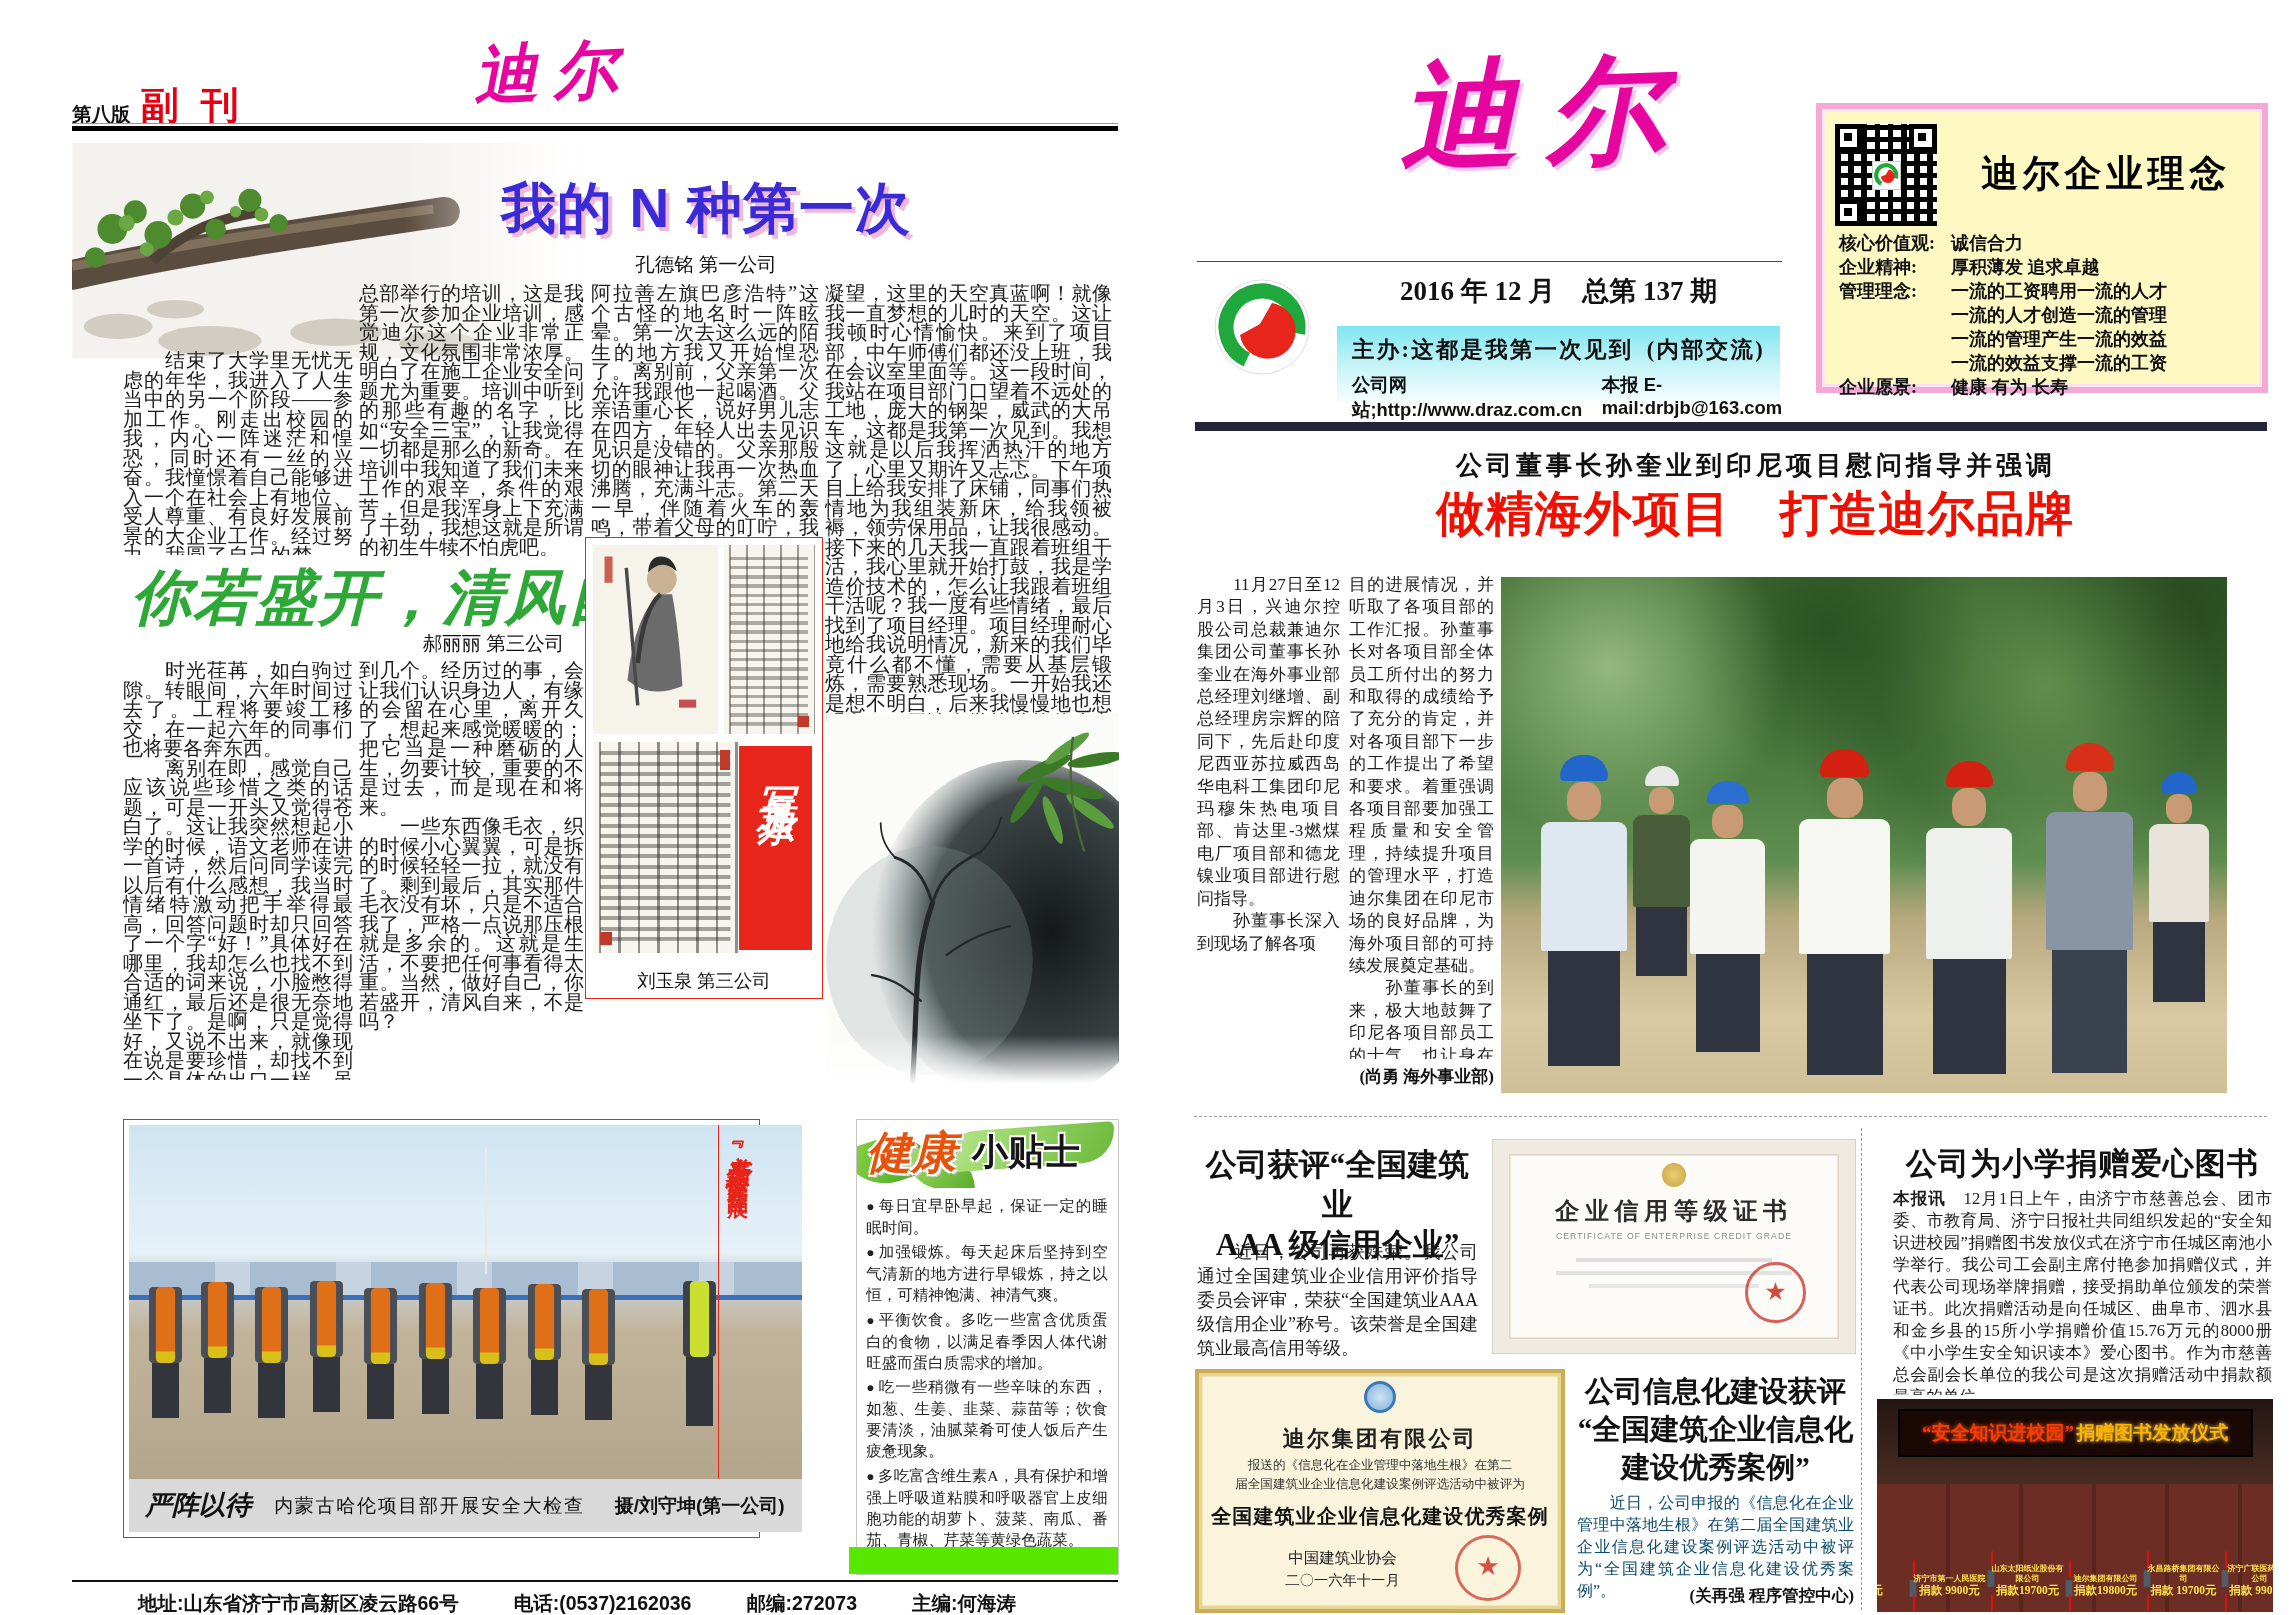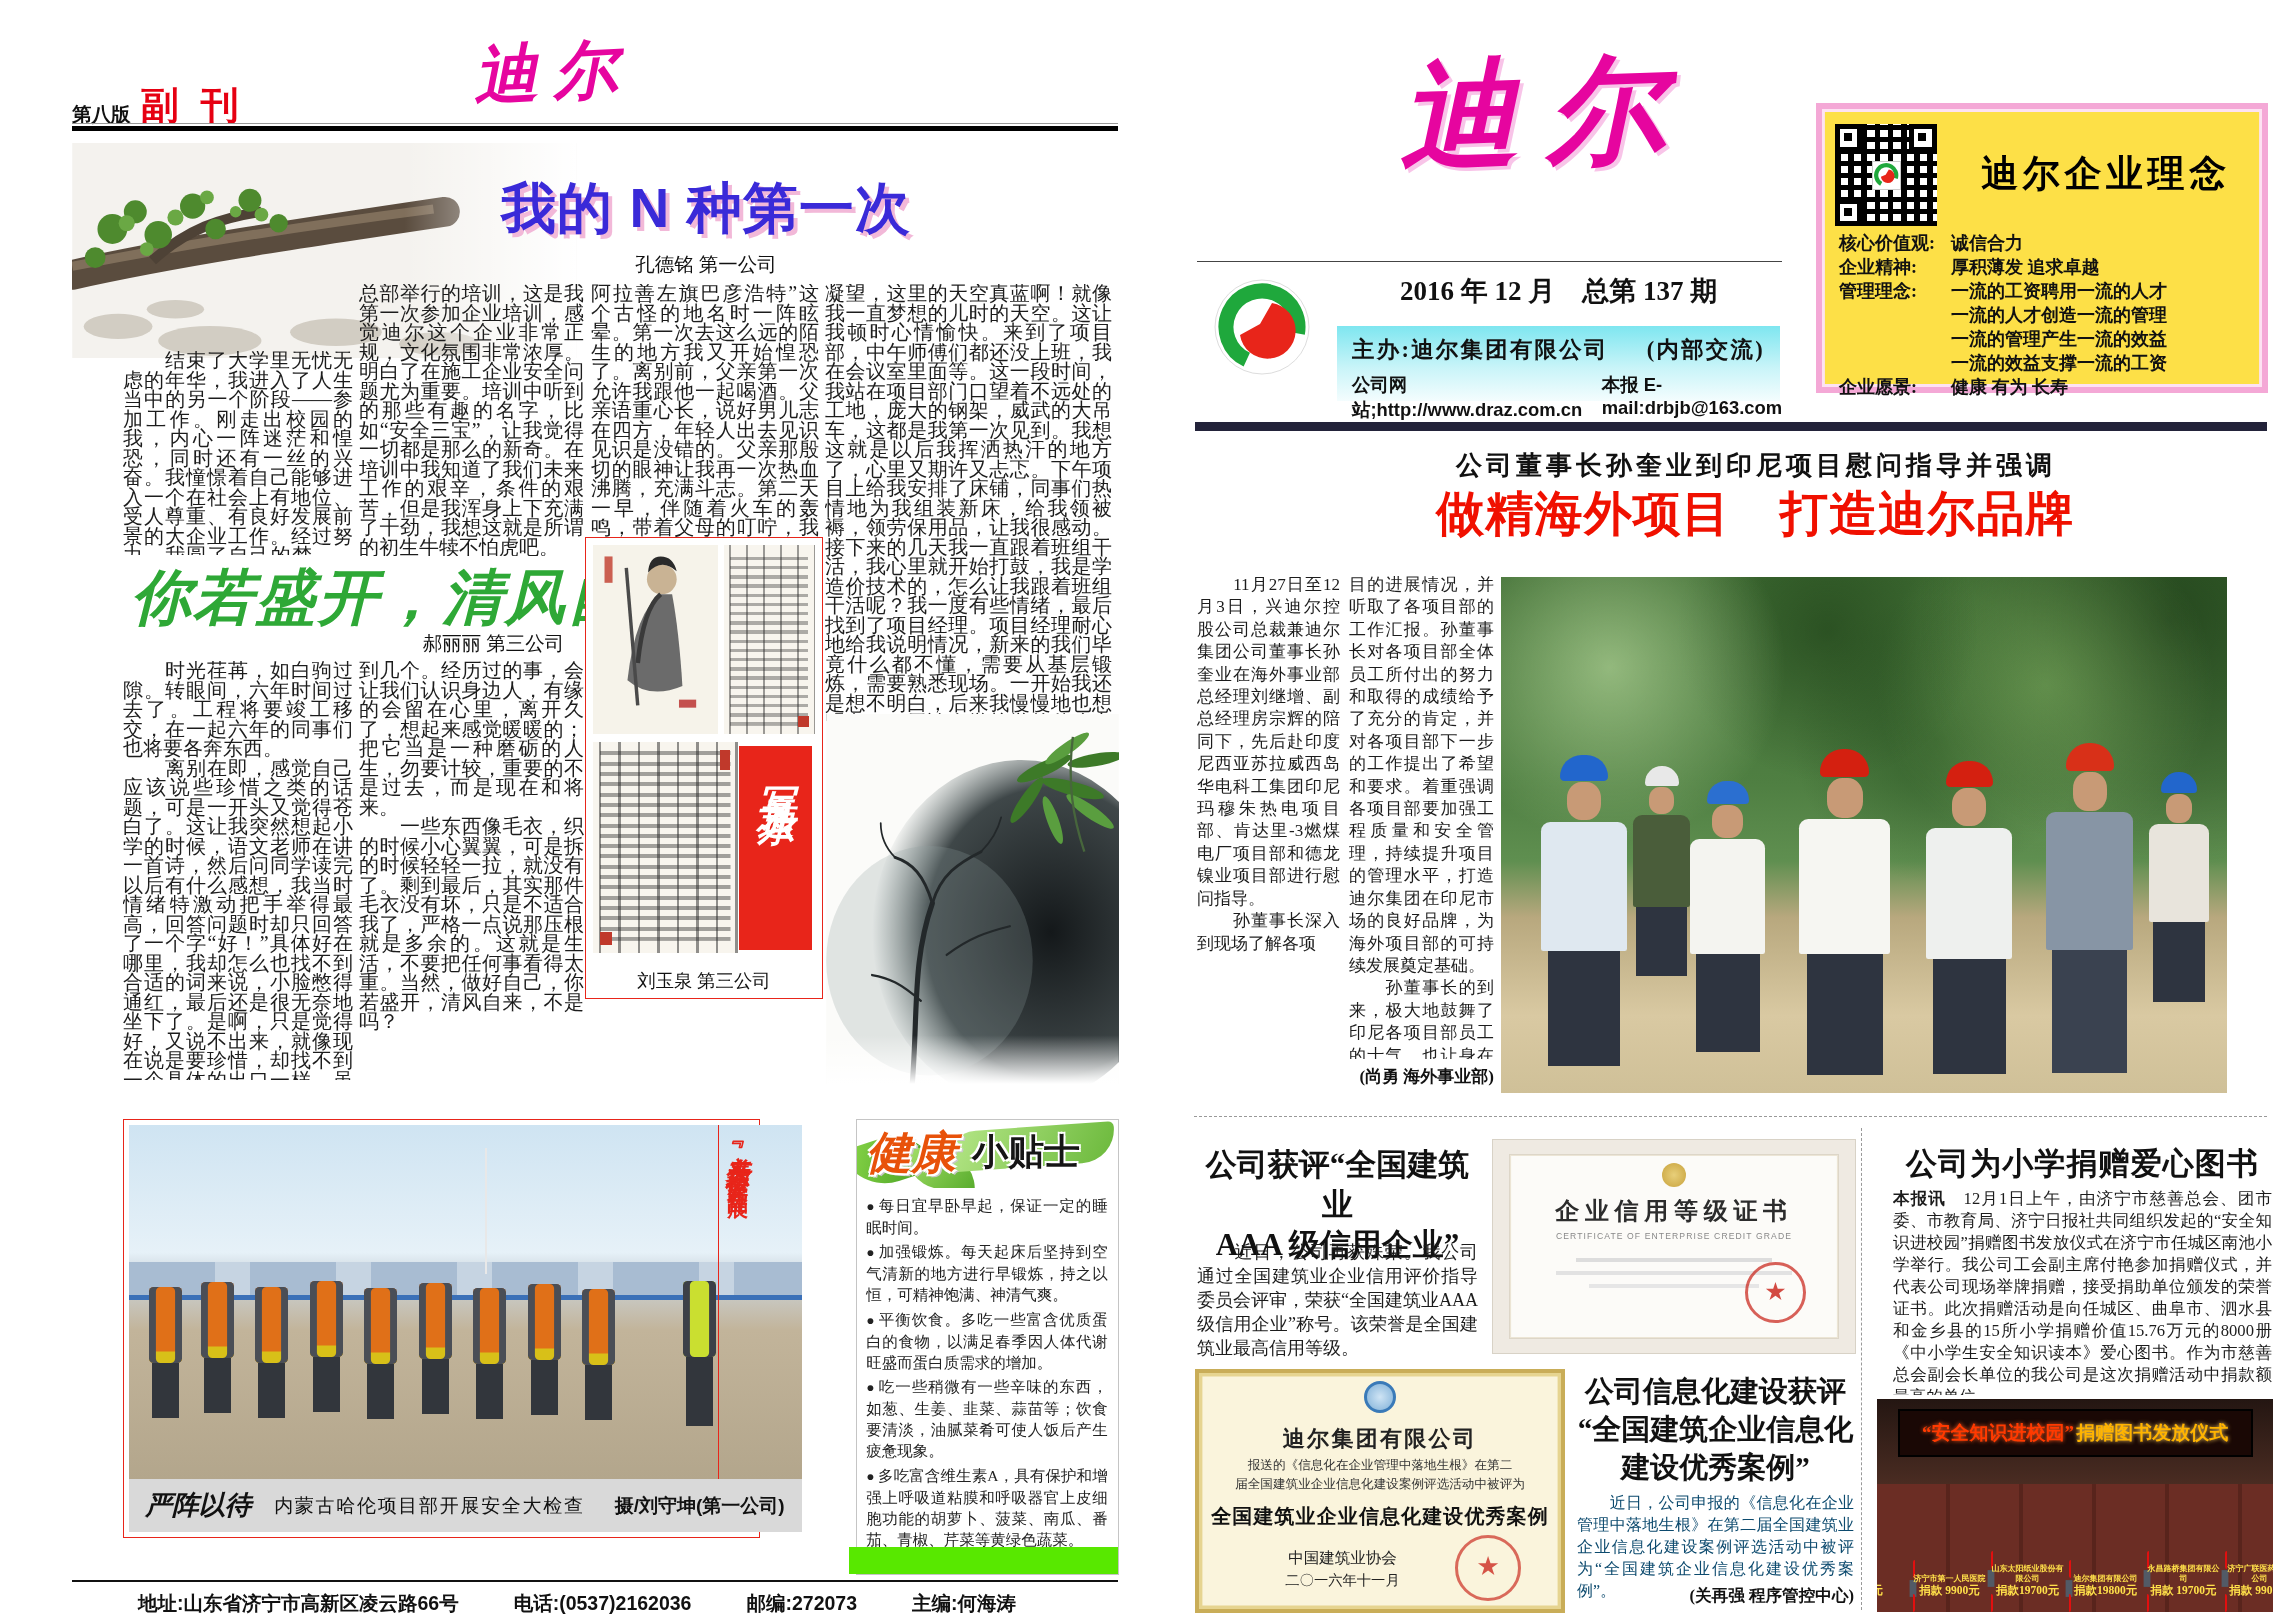--- a/index.html
+++ b/index.html
@@ -223,21 +223,21 @@
   <div class="bar" style="left:72px;top:1580px;width:1046px;height:2.3px;"></div>
   <div class="abs sans" style="left:138px;top:1590px;width:953px;display:flex;gap:55px;font-size:19.5px;font-weight:bold;color:#111;">
     <span>地址:山东省济宁市高新区凌云路66号</span>
     <span>电话:(0537)2162036</span>
     <span>邮编:272073</span>
     <span>主编:何海涛</span>
   </div>
 
   <div class="abs script magenta center" style="left:1308px;top:34px;width:448px;font-size:118px;transform:rotate(-2deg);text-shadow:3.4px 3.4px 0 #f8c4e8;">迪 尔</div>
 
-  <div class="abs" style="left:1816px;top:103px;width:452px;height:290px;border:6.9px solid #f4a8d6;box-shadow:inset 0 0 0 2.9px #fde2f2;background:#fde047;box-sizing:border-box;">
+  <div class="abs" style="left:1816px;top:103px;width:452px;height:290px;border:6.9px solid #f4a8d6;box-shadow:inset 0 0 0 2.9px #fde2f2;background:#fef9c3;box-sizing:border-box;">
     <div class="abs" style="left:12.6px;top:15px;width:102px;height:102px;background:repeating-linear-gradient(90deg,#000 0 5.7px,transparent 5.7px 13.2px),repeating-linear-gradient(0deg,#000 0 5.2px,#fff 5.2px 12px);">
       <span class="qf" style="left:0;top:0;">
           <i></i>
         </span>
       <span class="qf" style="right:0;top:0;">
           <i></i>
         </span>
       <span class="qf" style="left:0;bottom:0;">
           <i></i>
         </span>
@@ -278,21 +278,21 @@
           <span class="lb">企业愿景:</span>
           <span>健康 有为 长寿</span>
         </div>
     </div>
   </div>
 
   <div class="abs" style="left:1197px;top:261px;width:585px;height:1.1px;background:#444;"></div>
   <div class="abs center" style="left:1337px;top:273px;width:443px;font-size:27px;font-weight:bold;color:#111;">2016 年 12 月　总第 137 期</div>
   <div class="abs" style="left:1337px;top:326px;width:443px;height:75px;background:linear-gradient(180deg,#7ee6f0 0%,#c8f4f8 55%,#f4fdfe 100%);padding:8px 15px;box-sizing:border-box;">
     <div style="display:flex;justify-content:space-between;font-size:22.4px;font-weight:bold;color:#111;letter-spacing:2.3px;">
-      <span>主办:迪尔集团有限公司</span>
+      <span>主办:这都是我第一次见到</span>
       <span>(内部交流)</span>
     </div>
     <div class="sans" style="display:flex;gap:19.5px;margin-top:6.9px;font-size:18.4px;font-weight:bold;color:#111;">
       <span>公司网站;http://www.draz.com.cn</span>
       <span>本报 E-mail:drbjb@163.com</span>
     </div>
   </div>
   <div class="abs" style="left:1212px;top:277px;width:100px;height:100px;">
     <svg viewBox="0 0 100 100" width="100" height="100">
         <circle cx="50" cy="50" r="47" fill="#fff" stroke="#dddddd" stroke-width="1"></circle>

